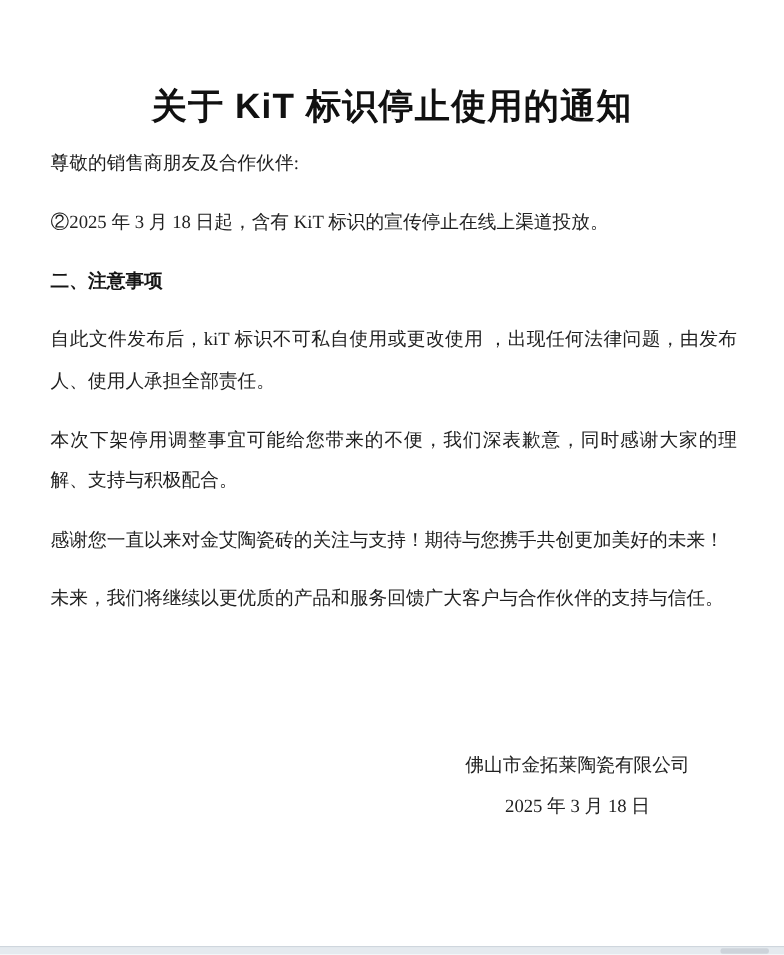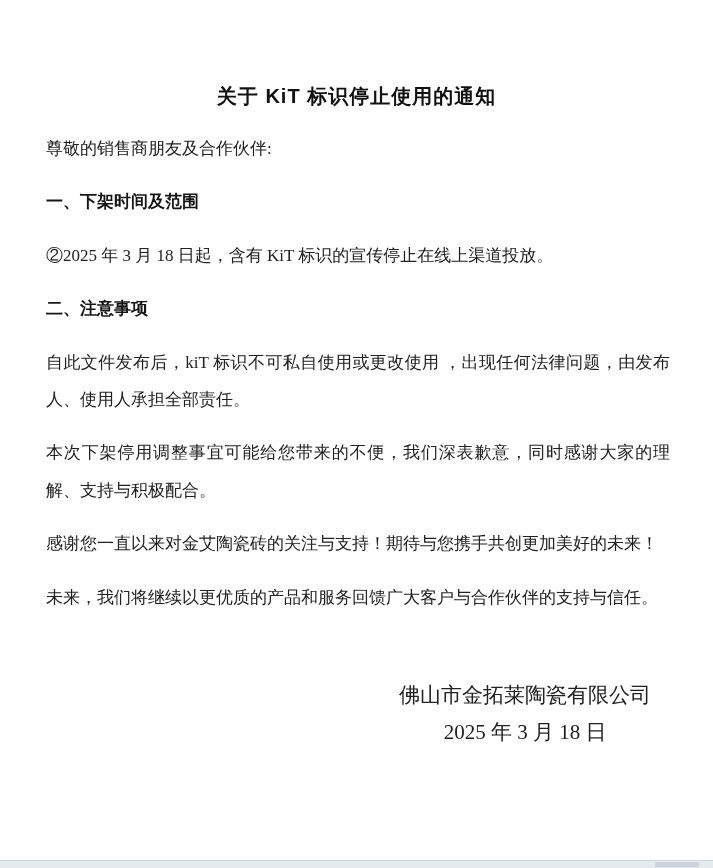--- a/index.html
+++ b/index.html
@@ -17,21 +17,21 @@
     color: #212121;
   }
   .doc-title {
     position: absolute;
     top: 40px;
     left: 0;
     right: 0;
     text-align: center;
     font-family: "Liberation Sans", "DejaVu Sans", sans-serif;
     font-weight: bold;
-    font-size: 20px;
+    font-size: 32px;
     line-height: 40px;
     letter-spacing: 1px;
     color: #111111;
     margin-top: 36px;
   }
   .doc-body {
     position: absolute;
     top: 114px;
     left: 30px;
     width: 656px;
@@ -50,21 +50,21 @@
     font-weight: bold;
     font-size: 17px;
     color: #151515;
   }
   .signature {
     position: absolute;
     top: 677px;
     left: 385px;
     width: 280px;
     text-align: center;
-    font-size: 21px;
+    font-size: 17px;
     line-height: 37.4px;
   }
   .signature p {
     margin: 0;
   }
   .hscrollbar {
     position: absolute;
     left: 0;
     right: 0;
     bottom: 0;
@@ -87,21 +87,20 @@
 
 <div class="doc-page">
 
   <h1 class="doc-title">关于 KiT 标识停止使用的通知</h1>
 
   <div class="doc-body">
 
     <p>尊敬的销售商朋友及合作伙伴:</p>
 
 
-    <p class="sec-heading">一、下架时间及范围</p>
 
 
     <p>②2025 年 3 月 18 日起，含有 KiT 标识的宣传停止在线上渠道投放。</p>
 
     <p class="sec-heading">二、注意事项</p>
 
     <p>自此文件发布后，kiT 标识不可私自使用或更改使用 ，出现任何法律问题，由发布人、使用人承担全部责任。</p>
 
     <p>本次下架停用调整事宜可能给您带来的不便，我们深表歉意，同时感谢大家的理解、支持与积极配合。</p>
 

